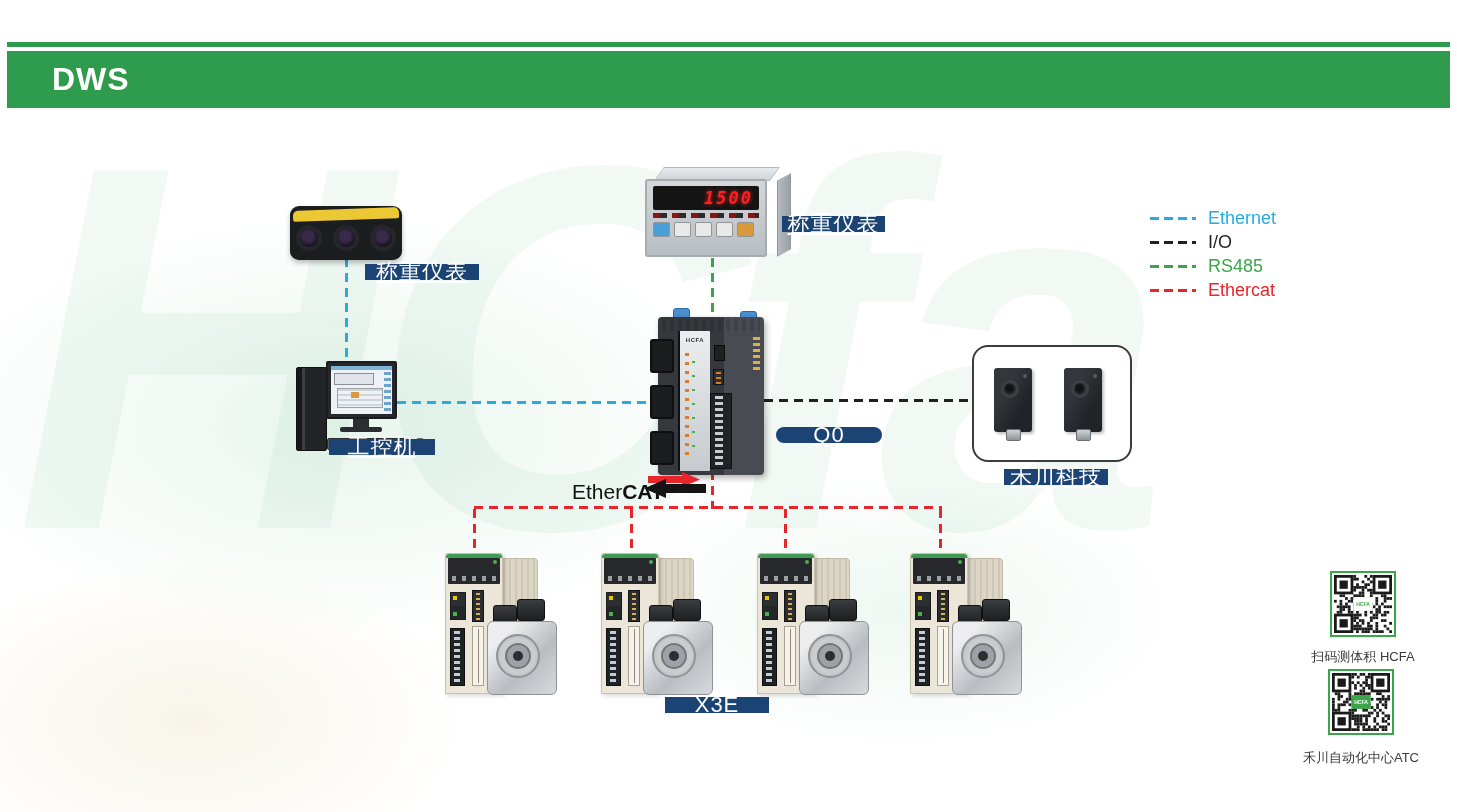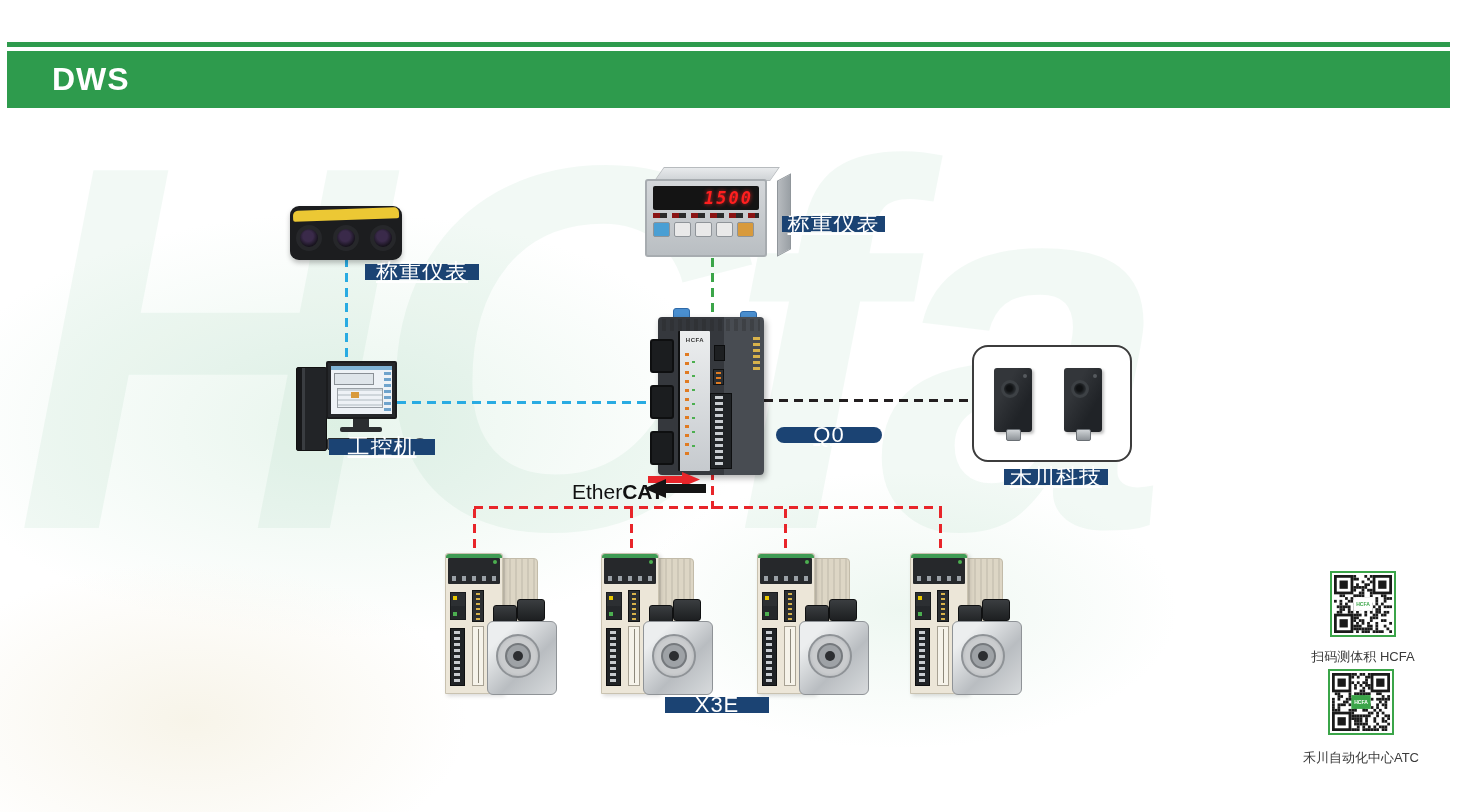--- a/index.html
+++ b/index.html
@@ -200,20 +200,38 @@
   <div class="dash-h lh-eth" style="left:397px;top:401px;width:261px;"></div>
   <div class="dash-v lv-rs" style="left:711px;top:258px;height:54px;"></div>
   <div class="dash-h lh-io" style="left:764px;top:399px;width:208px;"></div>
   <div class="dash-v lv-ecat" style="left:711px;top:471px;height:38px;"></div>
   <div class="dash-h lh-ecat" style="left:474px;top:506px;width:468px;"></div>
   <div class="dash-v lv-ecat" style="left:473px;top:509px;height:45px;"></div>
   <div class="dash-v lv-ecat" style="left:630px;top:509px;height:45px;"></div>
   <div class="dash-v lv-ecat" style="left:784px;top:509px;height:45px;"></div>
   <div class="dash-v lv-ecat" style="left:939px;top:509px;height:45px;"></div>
 
+  <div class="legend">
+    <div class="legend-row">
+      <span class="legend-dash" style="background: repeating-linear-gradient(90deg, rgb(41, 171, 226) 0px, rgb(41, 171, 226) 9px, transparent 9px, transparent 14px);"></span>
+      <span class="legend-label" style="color: rgb(41, 171, 226);">Ethernet</span>
+    </div>
+    <div class="legend-row">
+      <span class="legend-dash" style="background: repeating-linear-gradient(90deg, rgb(35, 31, 32) 0px, rgb(35, 31, 32) 9px, transparent 9px, transparent 14px);"></span>
+      <span class="legend-label" style="color: rgb(35, 31, 32);">I/O</span>
+    </div>
+    <div class="legend-row">
+      <span class="legend-dash" style="background: repeating-linear-gradient(90deg, rgb(59, 165, 73) 0px, rgb(59, 165, 73) 9px, transparent 9px, transparent 14px);"></span>
+      <span class="legend-label" style="color: rgb(59, 165, 73);">RS485</span>
+    </div>
+    <div class="legend-row">
+      <span class="legend-dash" style="background: repeating-linear-gradient(90deg, rgb(232, 37, 42) 0px, rgb(232, 37, 42) 9px, transparent 9px, transparent 14px);"></span>
+      <span class="legend-label" style="color: rgb(232, 37, 42);">Ethercat</span>
+    </div>
+  </div>
 
   <div class="scanner">
     <div class="sc-band"></div>
     <div class="sc-lenses">
       <span class="lens"></span>
       <span class="lens"></span>
       <span class="lens"></span>
     </div>
   </div>
   <div class="tag" style="left:365px;top:264px;width:114px;">称重仪表</div>

